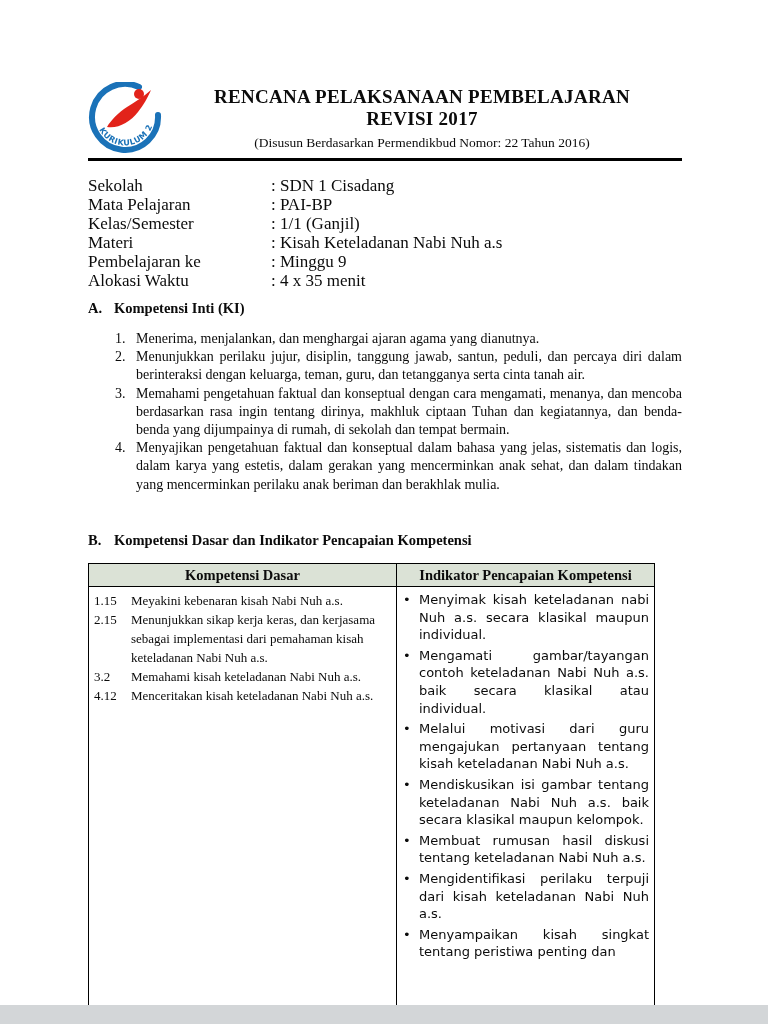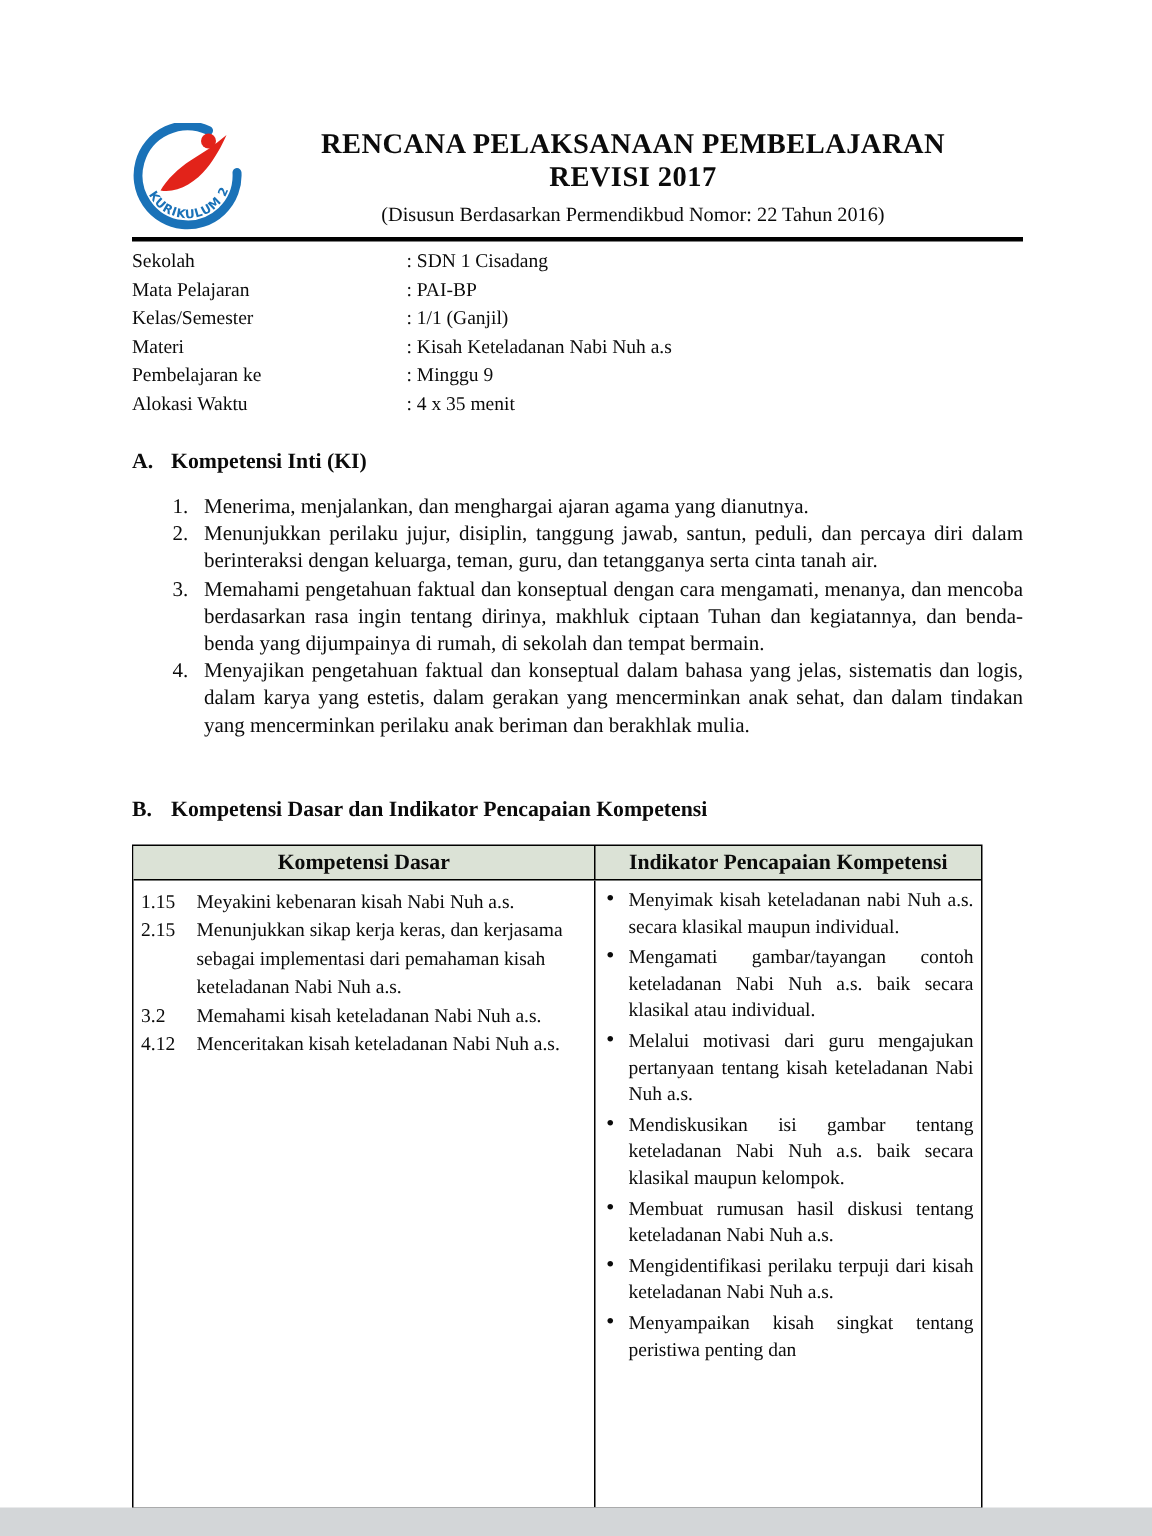--- a/index.html
+++ b/index.html
@@ -26,21 +26,21 @@
   .doc-title { font-size: 19px; font-weight: bold; line-height: 22px; letter-spacing: 0.3px; }
   .doc-subtitle { font-size: 13.5px; line-height: 18px; margin-top: 4px; }
   .header-rule {
     position: absolute;
     left: 88px; top: 158px;
     width: 594px; height: 3px;
     background: var(--rule-color, #000000);
   }
 
   
-  .info-block { position: absolute; left: 88px; top: 164px; width: 594px; font-size: 13px; }
+  .info-block { position: absolute; left: 88px; top: 176px; width: 594px; font-size: 17px; }
   .info-row { display: flex; line-height: 19px; }
   .info-label { width: 183px; flex: 0 0 auto; }
   .info-value { flex: 1; }
 
   
   .section { position: absolute; left: 88px; width: 594px; font-size: 14px; }
   .section-a { top: 299px; }
   .section-b { top: 531px; }
   .section-heading { display: flex; font-weight: bold; font-size: 14.5px; line-height: 19px; }
   .section-letter { width: 26px; flex: 0 0 auto; }
@@ -68,21 +68,21 @@
     flex: 1;
     padding: 4px 5px 0 6px;
     font-family: "DejaVu Sans", sans-serif;
     font-size: 13px; line-height: 17.6px;
   }
   .kd-item { display: flex; font-family: Liberation Serif, serif; }
   .kd-num { width: 37px; flex: 0 0 auto; }
   .kd-text { flex: 1; }
   .ind-item { display: flex; margin-bottom: 3px; }
   .ind-bullet { width: 16px; flex: 0 0 auto; }
-  .ind-text { flex: 1; text-align: justify; font-family: Liberation Serif, serif; }
+  .ind-text { flex: 1; text-align: justify; }
 
   
   .scan-bottom {
     position: absolute;
     left: 0; bottom: 0;
     width: 768px; height: 19px;
     background: var(--page-bottom-edge, #d3d6d8);
   }
 </style>
 </head>

